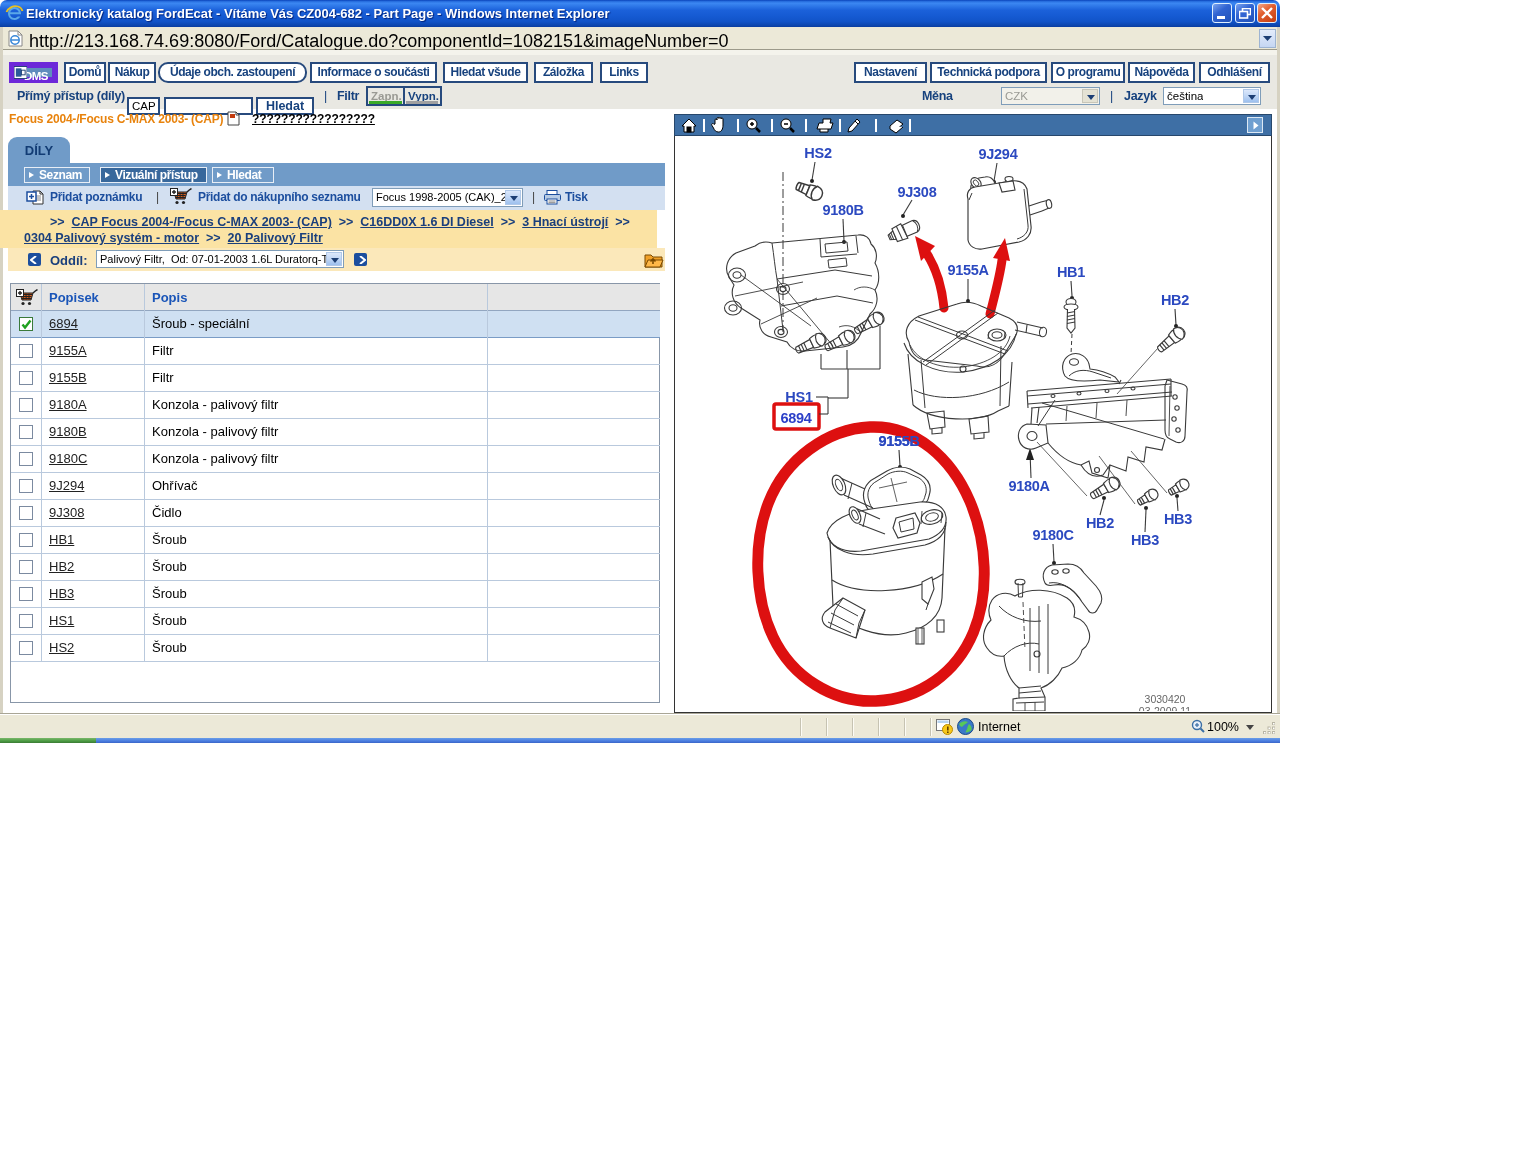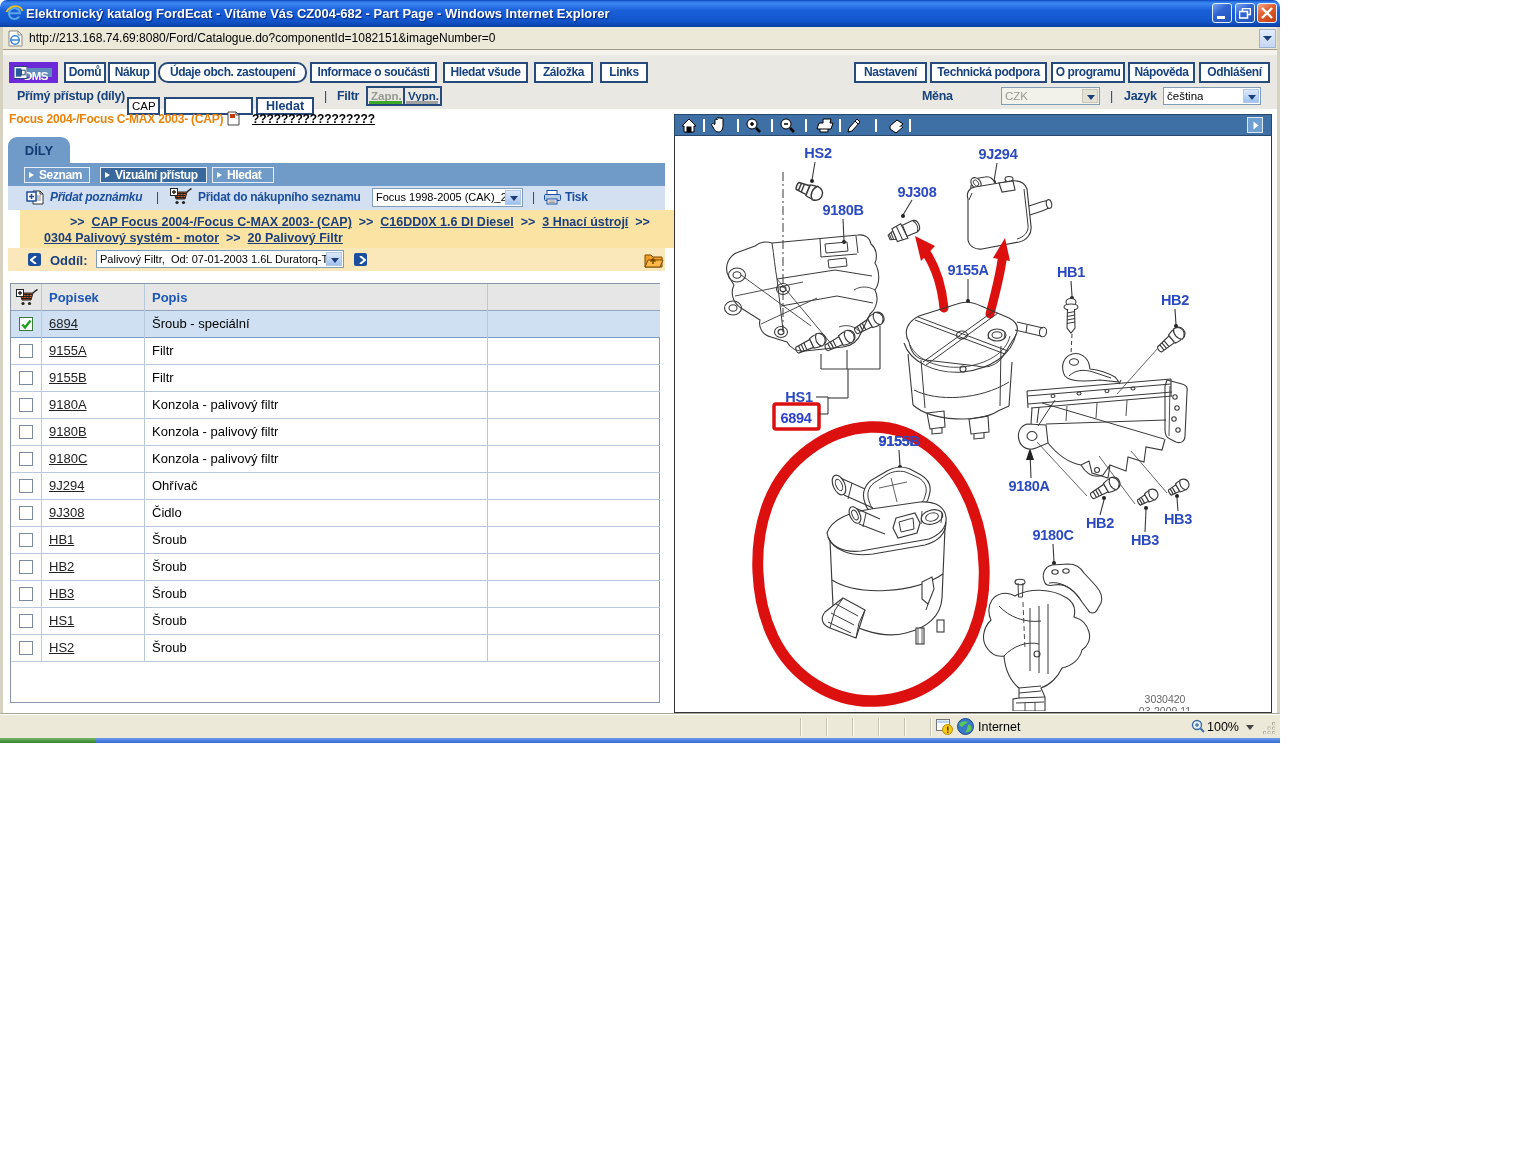--- a/index.html
+++ b/index.html
@@ -11,21 +11,21 @@
   background:linear-gradient(180deg,#0a43ba 0%,#2a72e2 6%,#3b87f2 12%,#1b61da 38%,#155ad2 60%,#1153c8 80%,#0d47b0 93%,#0a3da0 100%);
   border-radius:7px 7px 0 0; }
 #titletext { position:absolute; left:26px; top:6px; color:#fff; font-size:13px; font-weight:bold; letter-spacing:0px; text-shadow:1px 1px 1px #00227a; }
 .tbtn { position:absolute; top:3px; width:20px; height:20px; border-radius:3px; border:1px solid #dff0ff; color:#fff; font-weight:bold; }
 #btnmin { left:1212px; background:linear-gradient(145deg,#7ba4ef 0%,#3164d2 40%,#2152b8 100%); }
 #btnmin::after { content:""; position:absolute; left:4px; bottom:3px; width:8px; height:3px; background:#fff; }
 #btnmax { left:1235px; background:linear-gradient(145deg,#7ba4ef 0%,#3164d2 40%,#2152b8 100%); }
 #btnclose { left:1257px; background:linear-gradient(145deg,#f2a88a 0%,#e26030 40%,#c33d10 100%); }
 
 #addrbar { position:absolute; left:0; top:27px; width:1280px; height:23px; background:#ece9d8; border-bottom:1px solid #9c9a8a; }
-#addrtext { position:absolute; left:29px; top:31px; font-size:12px; color:#000; }
+#addrtext { position:absolute; left:29px; top:31px; font-size:18px; color:#000; }
 #addrarrow { position:absolute; left:1259px; top:29px; width:17px; height:19px; background:linear-gradient(180deg,#e3ecfb,#c5d6f2); border:1px solid #9db4d2; }
 
 #bleft { position:absolute; left:0; top:27px; width:3px; height:711px; background:#d6d2c2; }
 #bright { position:absolute; left:1277px; top:27px; width:3px; height:711px; background:#d6d2c2; }
 
 #tbarea { position:absolute; left:3px; top:50px; width:1274px; height:59px; background:#e9e8e2; border-top:5px solid #f4f3ec; }
 .navbtn { position:absolute; top:62px; height:21px; background:#fff; border:2px solid #274a7d; color:#17427e; font-weight:bold; font-size:12px; letter-spacing:-0.4px; text-align:center; line-height:17px; }
 #dmsbtn { position:absolute; left:9px; top:62px; width:49px; height:21px; background:#5f8cbd; border:6px solid #6d28d9; color:#fff; font-weight:bold; font-size:11.5px; letter-spacing:-0.5px; text-align:right; line-height:17px; padding-right:4px; }
 .r2lbl { position:absolute; top:89px; color:#17427e; font-weight:bold; font-size:12.5px; letter-spacing:-0.3px; }
 .r2box { position:absolute; top:97px; height:18px; background:#fff; border:2px solid #274a7d; font-size:12.5px; }
@@ -37,21 +37,21 @@
 
 #crumb1 { position:absolute; left:9px; top:112px; color:#e8830d; font-weight:bold; font-size:12px; letter-spacing:-0.2px; }
 #crumbq { position:absolute; left:252px; top:112px; color:#000; font-weight:bold; font-size:12px; text-decoration:underline; letter-spacing:-0.1px; }
 
 #dilytab { position:absolute; left:8px; top:137px; width:62px; height:26px; background:#709bc8; border-radius:9px 9px 0 0; color:#123c74; font-weight:bold; font-size:13px; text-align:center; line-height:28px; }
 #bluebar { position:absolute; left:8px; top:163px; width:657px; height:23px; background:#709bc8; }
 .bbtn { position:absolute; top:4px; height:16px; border:1px solid #e8eef6; color:#fff; font-weight:bold; font-size:12px; letter-spacing:-0.4px; line-height:14px; padding-left:14px; }
 .bbtn::before { content:""; position:absolute; left:4px; top:4px; border:3.5px solid transparent; border-left:5px solid #fff; }
 #actrow { position:absolute; left:8px; top:186px; width:657px; height:24px; background:#d3e0f1; }
 .alink { position:absolute; top:4px; color:#1c4e9e; font-weight:bold; font-size:12px; letter-spacing:-0.3px; }
-#tan1 { position:absolute; left:20px; top:210px; width:657px; height:38px; background:#fbe3a4; }
+#tan1 { position:absolute; left:0; top:210px; width:657px; height:38px; background:#fbe3a4; }
 #tan2 { position:absolute; left:8px; top:248px; width:657px; height:23px; background:#fbe8ba; }
 .bc { color:#1a3f7c; font-weight:bold; font-size:12.5px; }
 .bc a { color:#1a3f7c; text-decoration:underline; }
 .sqbtn { position:absolute; width:13px; height:13px; background:#1c4e9e; border-radius:2px; }
 .sqbtn::after { content:""; position:absolute; }
 
 #tbl { position:absolute; left:10px; top:283px; width:650px; height:420px; border:1px solid #8896a8; background:#fff; }
 .th { position:absolute; top:0; height:27px; background:#e6e6e6; border-bottom:1px solid #92a6c0; color:#1a55b8; font-weight:bold; font-size:13px; line-height:27px; }
 .row { position:absolute; height:27px; border-bottom:1px solid #b9c9dd; font-size:13px; line-height:26px; }
 .vline { position:absolute; top:0; width:1px; height:378px; background:#b9c9dd; }
@@ -162,21 +162,21 @@
   <div id="actrow">
     <svg class="abs" style="left:18px;top:3px;" width="19" height="17" viewBox="0 0 19 17">
         <path d="M7 2 h7 l3 3 v10 h-10 z" fill="#fff" stroke="#333"></path>
         <path d="M14 2 v3 h3" fill="none" stroke="#333"></path>
         <line x1="9" y1="7" x2="15" y2="7" stroke="#888"></line>
         <line x1="9" y1="9" x2="15" y2="9" stroke="#888"></line>
         <line x1="9" y1="11" x2="15" y2="11" stroke="#888"></line>
         <rect x="1" y="3" width="9" height="9" fill="#fff" stroke="#1c4e9e" stroke-width="1.5"></rect>
         <path d="M5.5 5 v5 M3 7.5 h5" stroke="#1c4e9e" stroke-width="1.5"></path>
       </svg>
-    <div class="alink" style="left:42px;font-style:italic;">Přidat poznámku</div>
+    <div class="alink" style="left:42px;">Přidat poznámku</div>
     <div class="alink" style="left:148px;font-weight:normal;color:#444;">|</div>
     <svg class="abs" style="left:162px;top:2px;" width="22" height="19" viewBox="0 0 22 19">
         <path d="M4 4 h13 l-2 7 h-9 z" fill="#d86020" stroke="#222"></path>
         <path d="M4 4 L2.5 1.5 M17 4 C19 2 20.5 1 21.5 0.5" fill="none" stroke="#222" stroke-width="1.4"></path>
         <line x1="6" y1="5.5" x2="16" y2="5.5" stroke="#222"></line>
         <line x1="5.7" y1="7.5" x2="15.5" y2="7.5" stroke="#222"></line>
         <line x1="6" y1="9.5" x2="15" y2="9.5" stroke="#222"></line>
         <line x1="7" y1="4.5" x2="7.3" y2="10.5" stroke="#222"></line>
         <line x1="10" y1="4.5" x2="10.2" y2="10.5" stroke="#222"></line>
         <line x1="13" y1="4.5" x2="13" y2="10.5" stroke="#222"></line>

